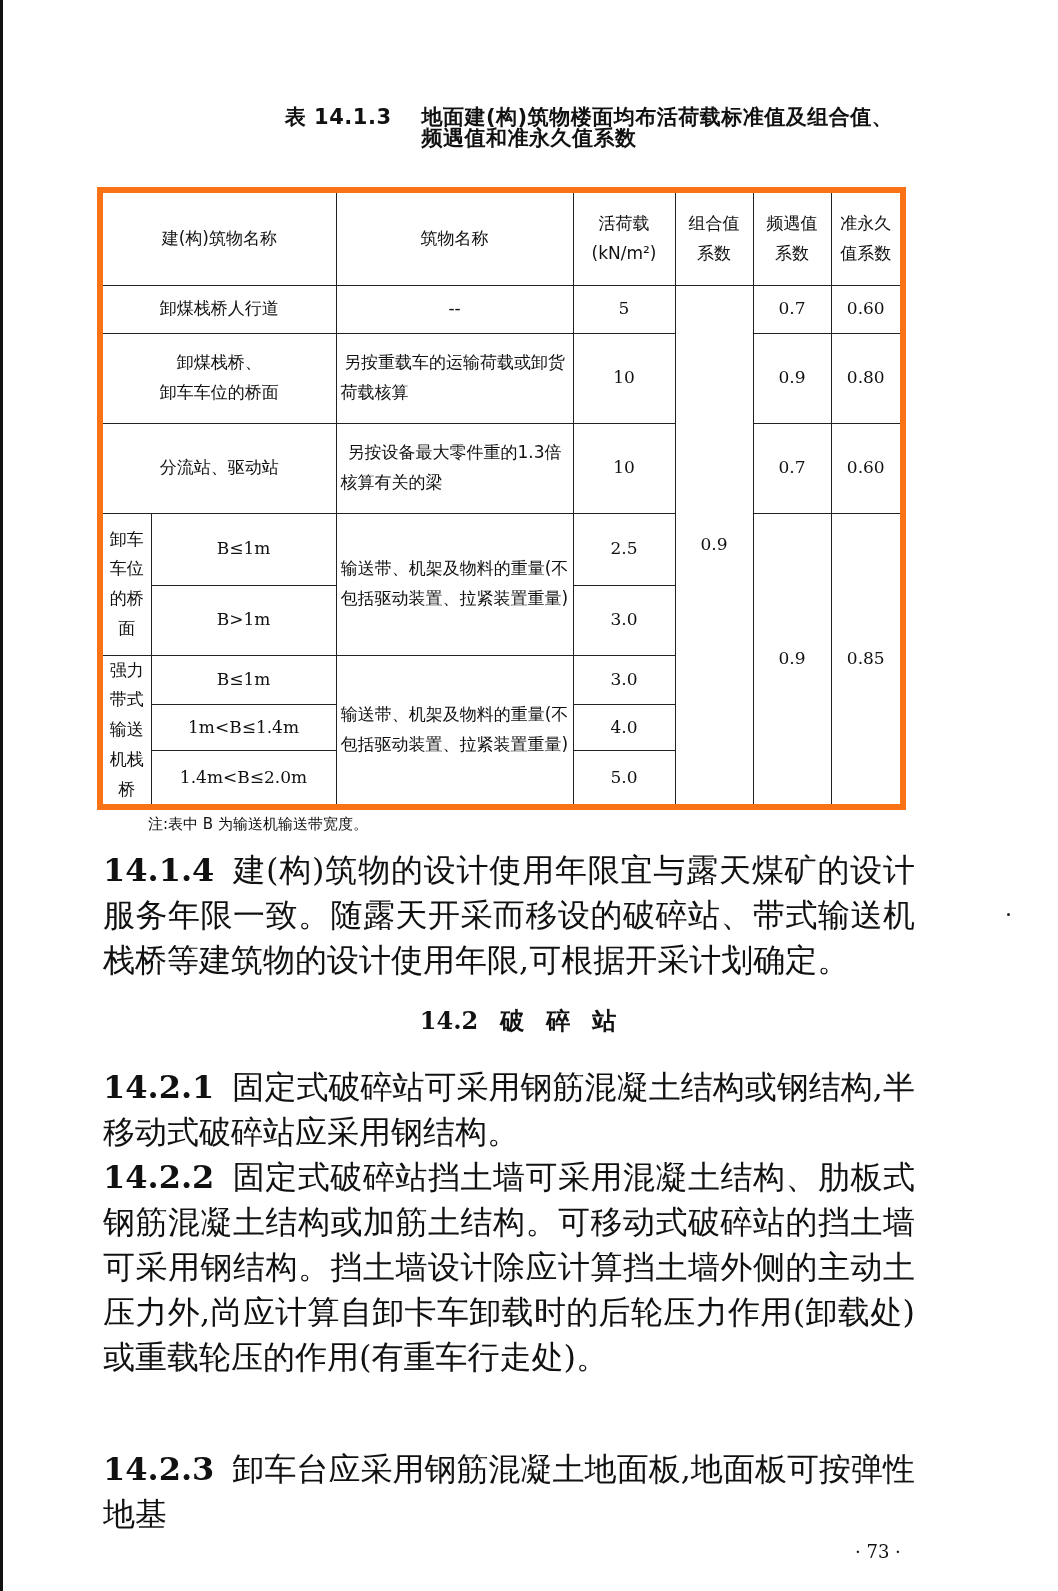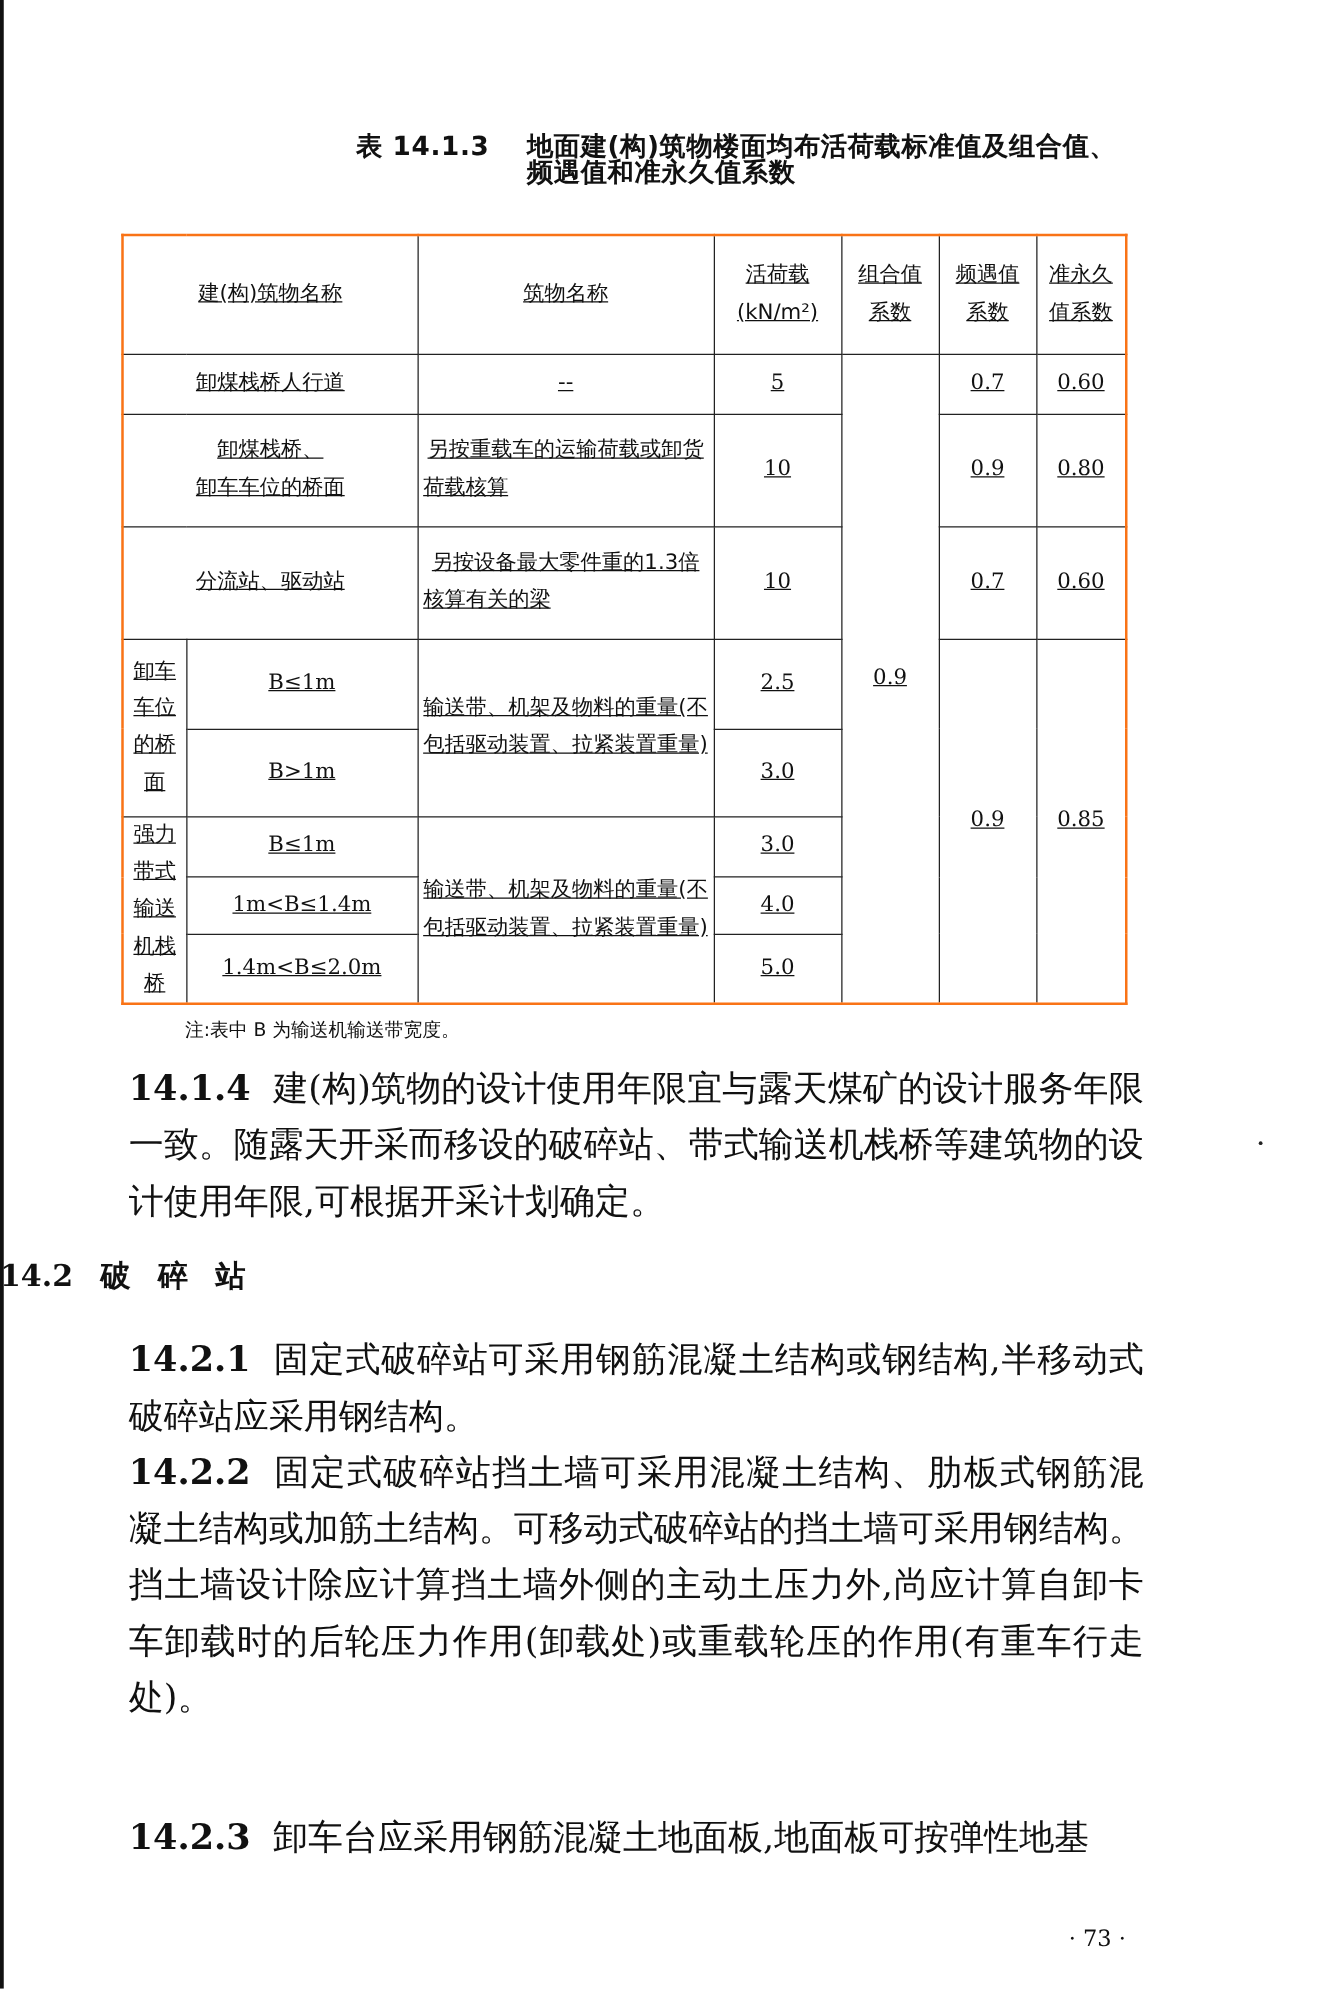--- a/index.html
+++ b/index.html
@@ -18,35 +18,35 @@
 
     table.load-table {
       position: absolute; left: 97px; top: 187px; width: 803px; height: 613px;
       border-collapse: collapse; table-layout: fixed;
       font-family: "DejaVu Sans", sans-serif; font-size: 17px;
     }
     table.load-table td, table.load-table th {
       border: 1.5px solid #222; text-align: center; vertical-align: middle;
       padding: 0 4px; font-weight: normal; line-height: 1.75;
     }
-    table.load-table { border: 2px solid #f97316; text-decoration: underline; }
+    table.load-table { border: 6px solid #f97316; }
     .desc { text-align: justify; text-align-last: left; }
     .mono { font-family: "DejaVu Serif", serif; }
 
     .note {
       position: absolute; left: 148px; top: 815px; font-size: 15px;
       font-family: "DejaVu Sans", sans-serif;
     }
     .para {
-      position: absolute; left: 103px; width: 812px; font-size: 28px; line-height: 45px;
+      position: absolute; left: 103px; width: 812px; font-size: 32px; line-height: 45px;
       font-family: "DejaVu Serif", serif; text-align: justify;
     }
     .para .clause { font-weight: bold; margin-right: 18px; }
     .section-title {
-      position: absolute; left: 0; width: 1058px; text-align: left; top: 1005px;
+      position: absolute; left: 0; width: 1058px; text-align: center; top: 1005px;
       font-size: 24px; font-weight: bold; font-family: "DejaVu Serif", serif;
     }
     .section-title .num { margin-right: 22px; }
     .section-title .word { letter-spacing: 22px; }
     .page-num {
       position: absolute; left: 855px; top: 1541px; font-size: 18px;
       font-family: "DejaVu Serif", serif;
     }
     .stray-dot { position: absolute; left: 1007px; top: 913px; width: 3px; height: 3px; background: #222; border-radius: 50%; }
   </style>

